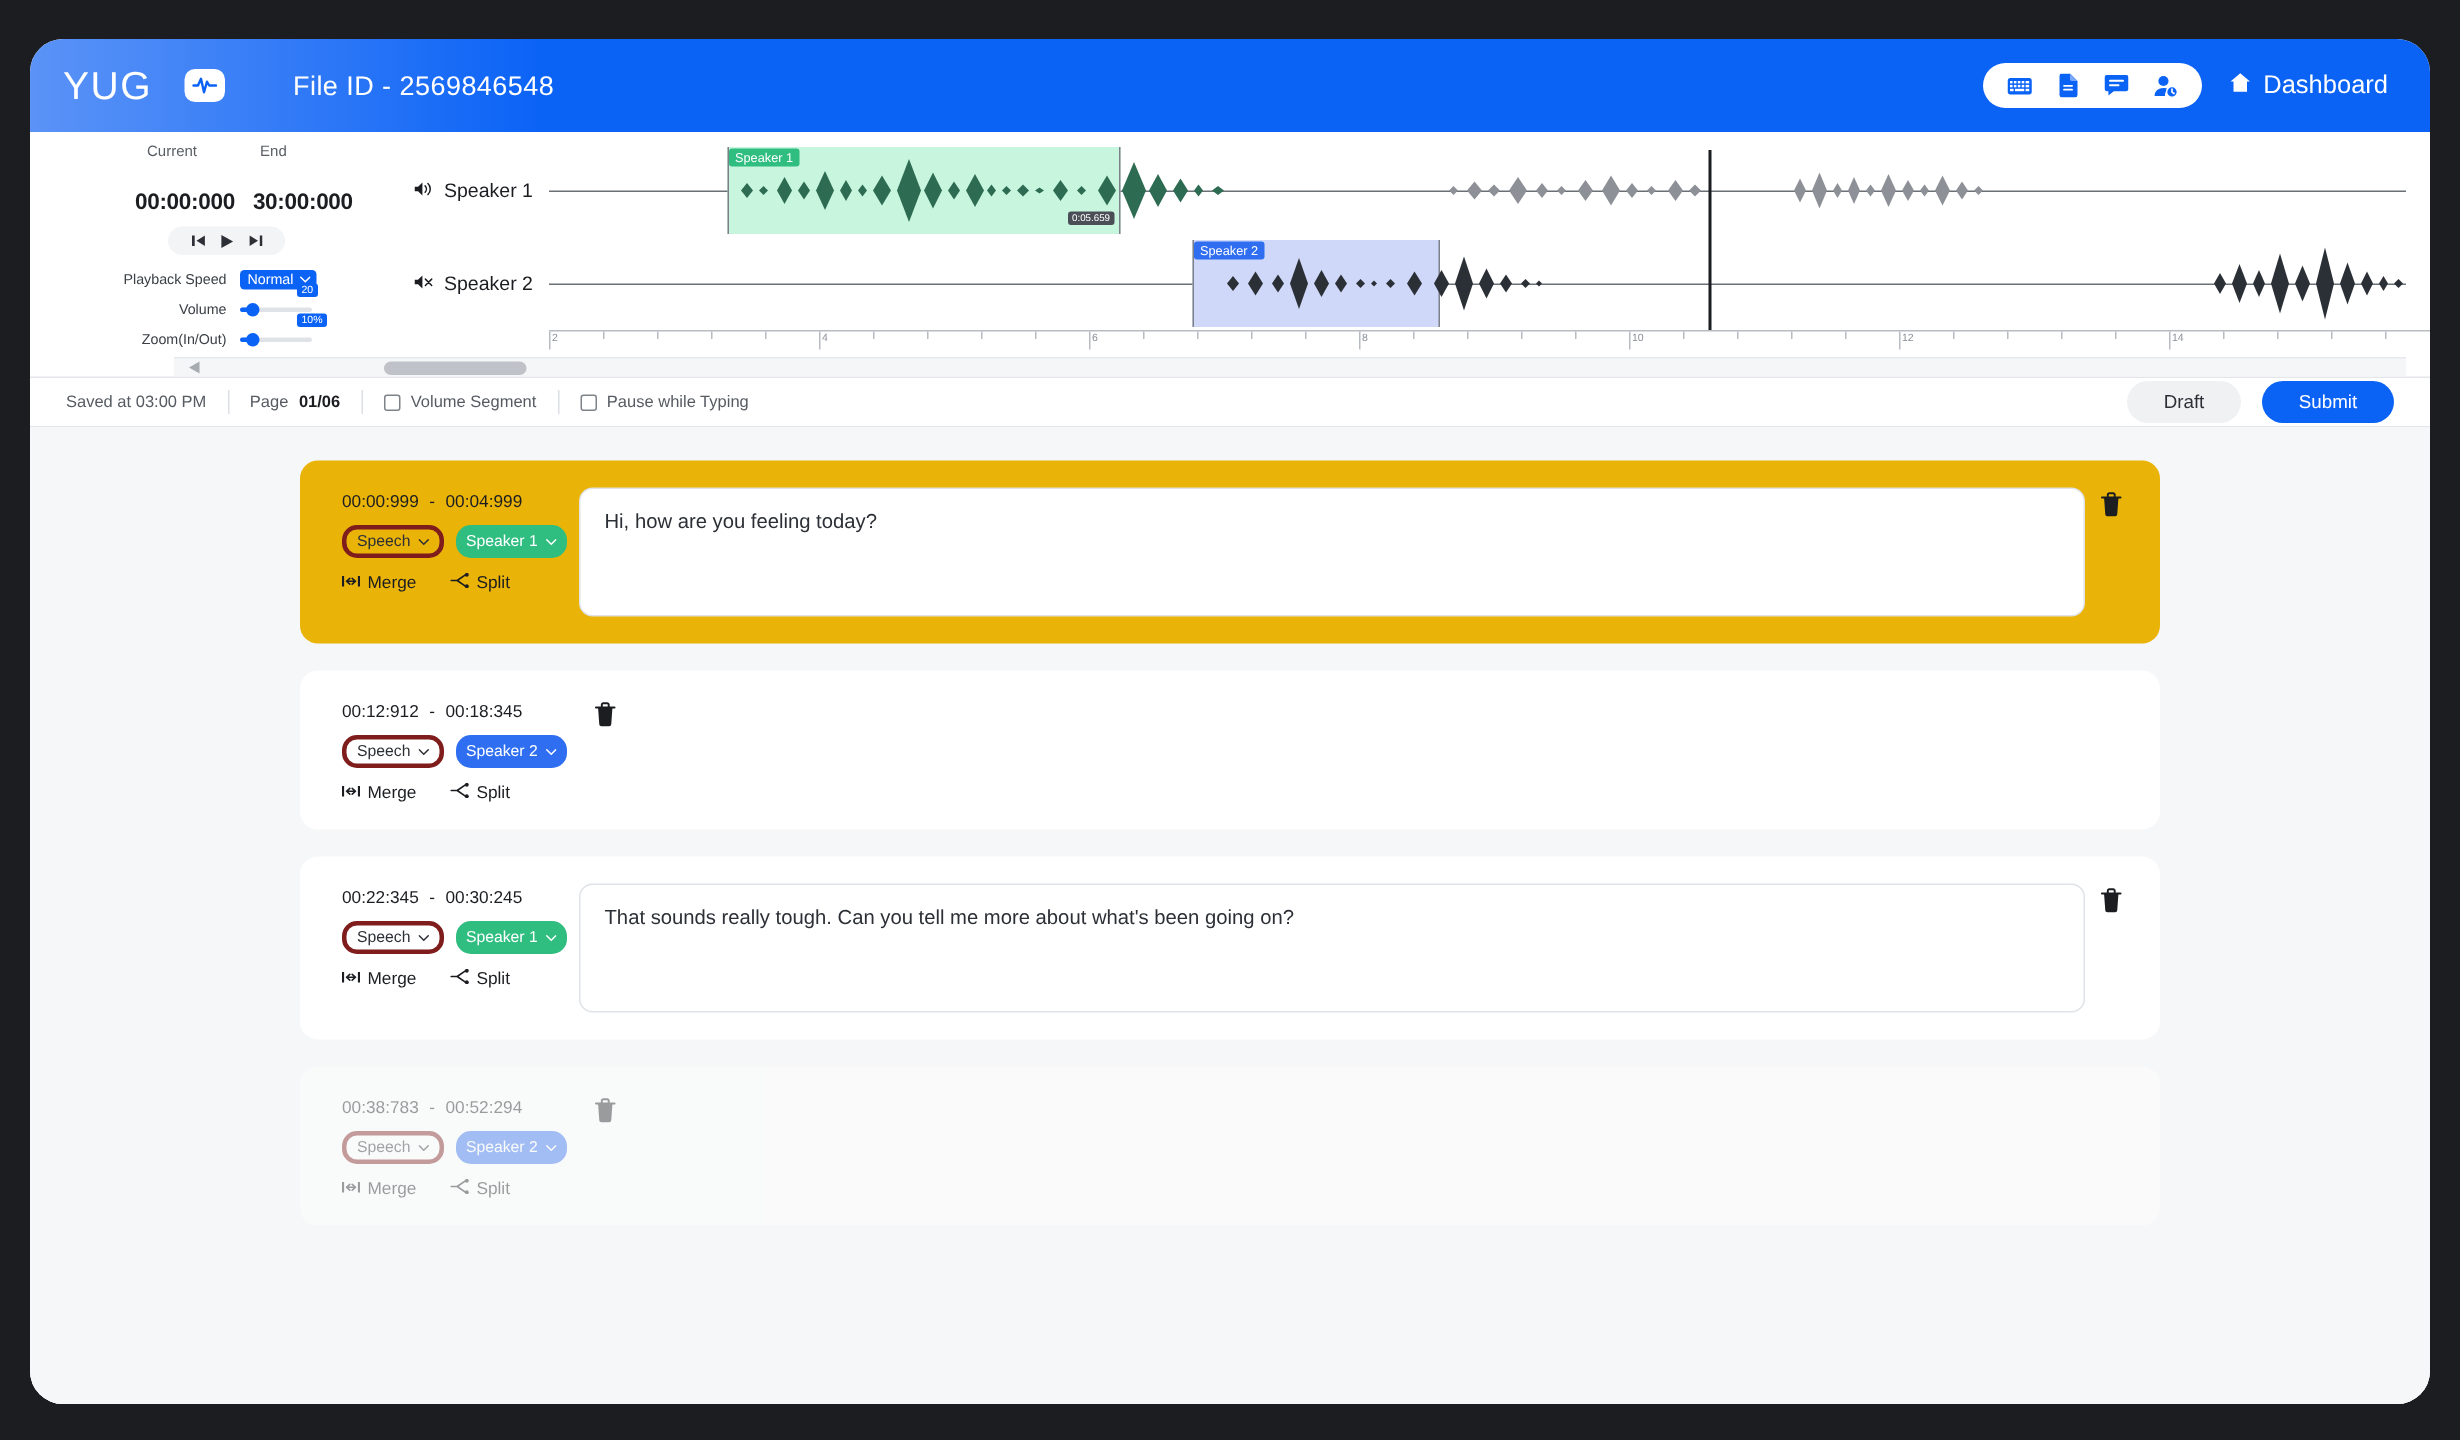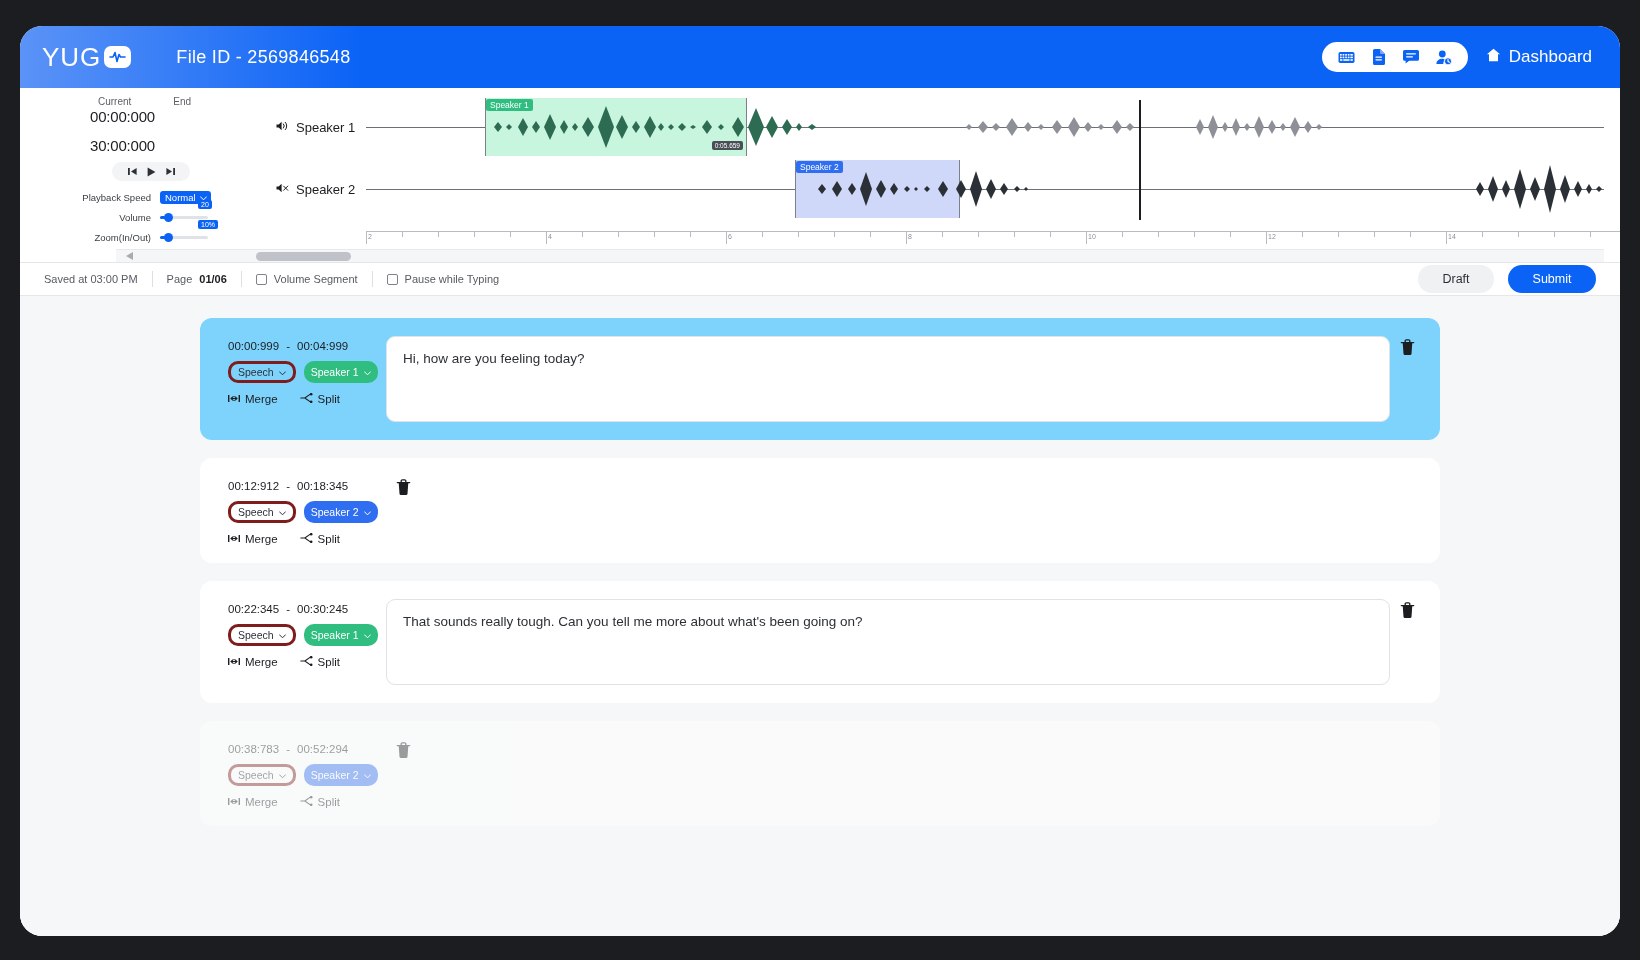--- a/index.html
+++ b/index.html
@@ -19,21 +19,21 @@
     display: flex; flex-direction: column;
   }
 
   
   .header {
     height: 62px; flex: 0 0 62px;
     background: linear-gradient(to right, #5b93f7 0px, #0b63f6 340px, #0b63f6 100%);
     display: flex; align-items: center;
     position: relative;
   }
-  .logo { margin-left: 22px; display: flex; align-items: center; gap: 3px; }
+  .logo { margin-left: 22px; display: flex; align-items: center; gap: 22px; }
   .logo-text {
     color: #fff; font-size: 26px; font-weight: 400;
     letter-spacing: 1px;
   }
   .logo-badge {
     width: 27px; height: 22px; background: #fff; border-radius: 7px;
     display: flex; align-items: center; justify-content: center;
   }
   .logo-badge svg { display: block; }
   .file-id {
@@ -56,22 +56,22 @@
   }
 
   
   .player-row { display: flex; flex: 0 0 150px; padding-top: 8px; }
   .player-left { width: 250px; flex: 0 0 250px; padding-left: 20px; }
   .time-labels {
     display: flex; gap: 42px; padding-left: 58px;
     font-size: 10px; color: #5a5f66;
   }
   .time-values {
-    display: flex; gap: 12px; padding-left: 50px; margin-top: 1px;
-    font-size: 15px; font-weight: 400; color: #1b1d21; letter-spacing: -.2px; flex-direction: column;
+    display: flex; gap: 12px; padding-left: 50px; margin-top: 19px;
+    font-size: 15px; font-weight: 700; color: #1b1d21; letter-spacing: -.2px;
   }
   .transport {
     margin: 8px 0 0 72px; width: 78px; height: 19px;
     background: #f3f4f6; border-radius: 10px;
     display: flex; align-items: center; justify-content: center; gap: 10px;
   }
   .transport svg { display: block; cursor: pointer; }
   .ctrl-rows { margin-top: 8px; padding-left: 38px; }
   .ctrl-row {
     display: flex; align-items: center; height: 16px; margin-bottom: 4px;
@@ -190,21 +190,21 @@
   .transcript {
     flex: 1; background: #f6f7f8; padding: 22px 0 0 0;
     position: relative; overflow: hidden;
   }
   .seg {
     margin: 0 auto 18px auto; width: 1240px;
     border-radius: 12px; background: #fff;
     display: flex; align-items: flex-start; padding: 18px 16px 18px 14px;
     position: relative;
   }
-  .seg.active { background: #7dd3fc; }
+  .seg.active { background: #eab308; }
   .seg.faded { opacity: .42; }
   .seg-meta { width: 172px; flex: 0 0 172px; padding-left: 14px; padding-top: 4px; }
   .seg-times {
     font-size: 11.5px; color: #1b1d21; font-weight: 500;
     display: flex; align-items: center; gap: 7px; white-space: nowrap;
   }
   .seg-chips { display: flex; gap: 8px; margin-top: 9px; }
   .chip {
     display: inline-flex; align-items: center; gap: 5px;
     font-size: 10.5px; padding: 2px 7px; border-radius: 10px;

